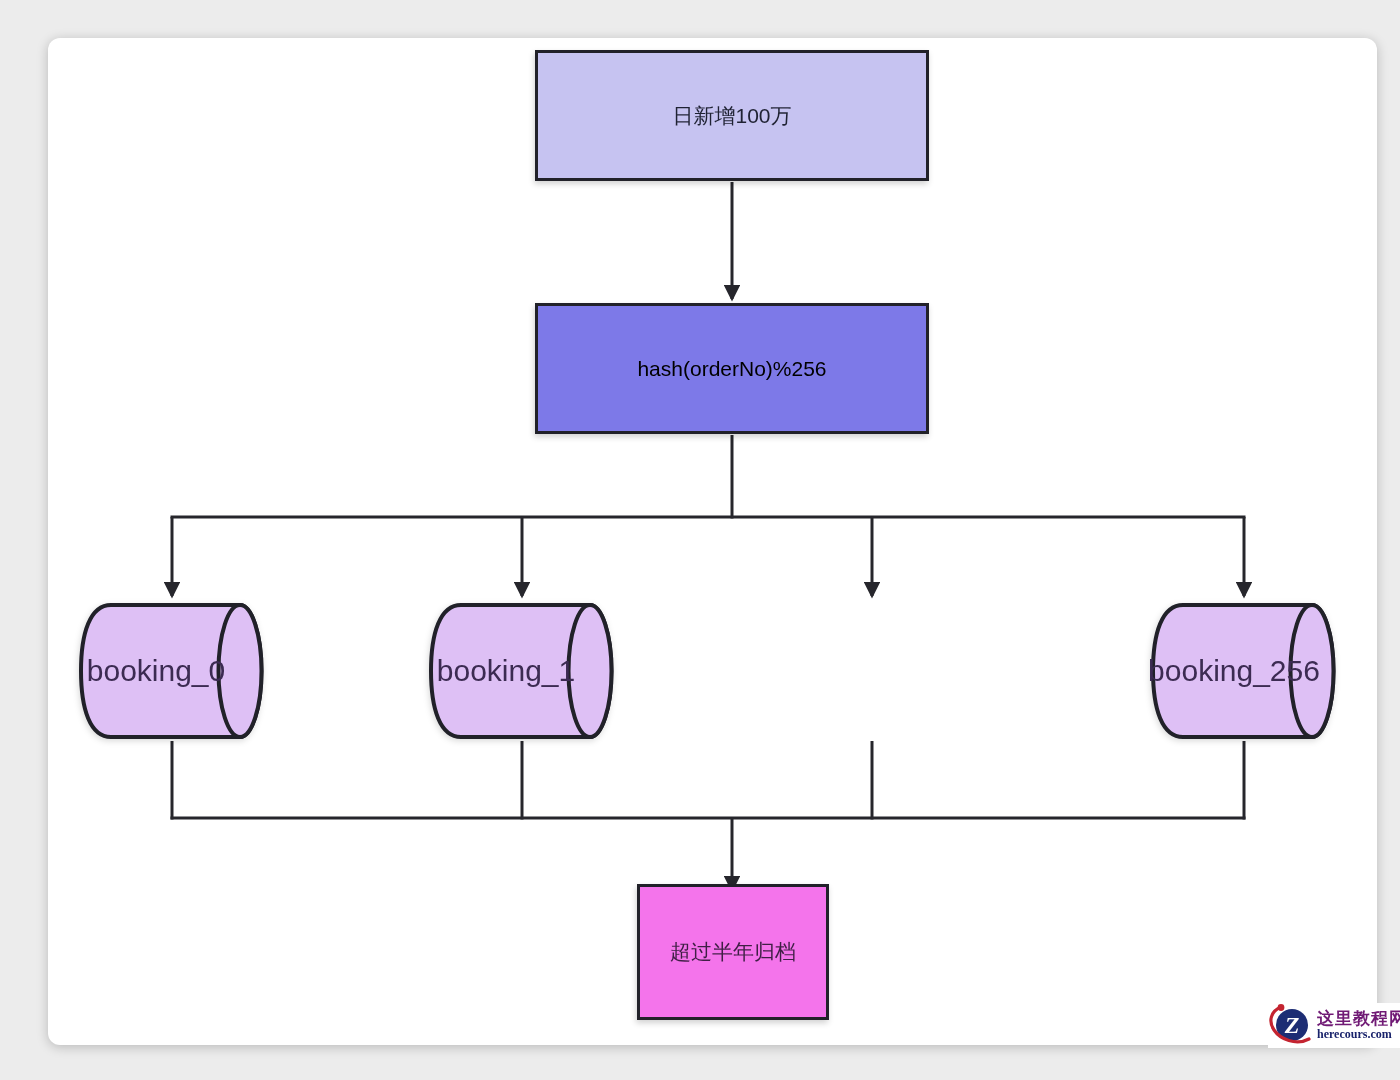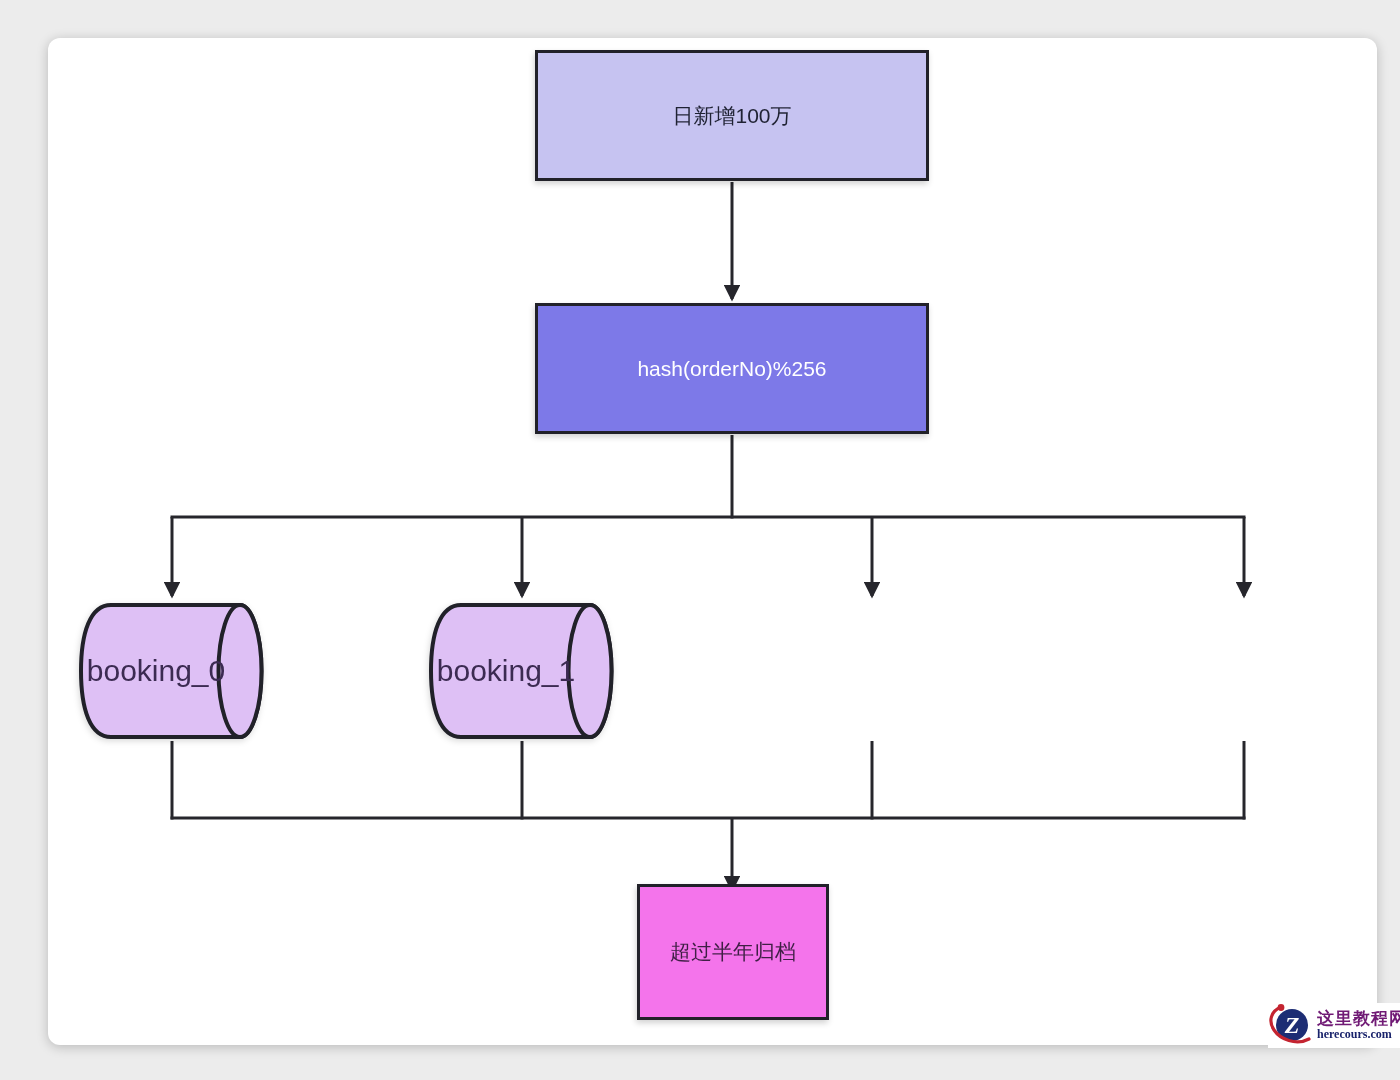--- a/index.html
+++ b/index.html
@@ -54,21 +54,21 @@
     font-size: 21px;
     color: #1f2233;
   }
   .node-hash {
     left: 523px;
     top: 303px;
     width: 394px;
     height: 131px;
     background: #7d79e8;
     font-size: 21px;
-    color: #ffffff;
+    color: #000000;
   }
   .node-archive {
     left: 625px;
     top: 884px;
     width: 192px;
     height: 136px;
     background: #f474eb;
     font-size: 21px;
     color: #3f1f45;
   }
@@ -188,20 +188,27 @@
 
   <div class="shard shard-1">
     <svg width="190" height="140" viewBox="0 0 190 140" xmlns="http://www.w3.org/2000/svg">
       <path d="M 163 4 L 34 4 C 13 4 4 32 4 70 C 4 108 13 136 34 136 L 163 136 A 21.5 66 0 0 0 163 4 Z" stroke="#212129" stroke-width="4" fill="#dec0f5"></path>
       <ellipse cx="163" cy="70" rx="21.5" ry="66" stroke="#212129" stroke-width="4" fill="#dec0f5"></ellipse>
     </svg>
     <div class="shard-label">booking_1</div>
   </div>
 
 
+  <div class="shard shard-3">
+    <svg width="190" height="140" viewBox="0 0 190 140" xmlns="http://www.w3.org/2000/svg">
+      <path d="M 163 4 L 34 4 C 13 4 4 32 4 70 C 4 108 13 136 34 136 L 163 136 A 21.5 66 0 0 0 163 4 Z" stroke="#212129" stroke-width="4" fill="#dec0f5"></path>
+      <ellipse cx="163" cy="70" rx="21.5" ry="66" stroke="#212129" stroke-width="4" fill="#dec0f5"></ellipse>
+    </svg>
+    <div class="shard-label">booking_256</div>
+  </div>
 
   <div class="node node-archive">
     <span>超过半年归档</span>
   </div>
 
   <div class="watermark">
     <svg class="wm-logo" width="48" height="45" viewBox="0 0 48 45" xmlns="http://www.w3.org/2000/svg">
       <circle cx="24" cy="22" r="16" fill="#1d2d74"></circle>
       <text x="24" y="30" text-anchor="middle" font-family="Liberation Serif, DejaVu Serif, serif" font-size="24" font-weight="bold" font-style="italic" fill="#ffffff">Z</text>
       <path d="M 13 4 C 3 8 0 18 6 27 C 12 36 28 43 41 36" stroke="#c42430" stroke-width="3.2" fill="none" stroke-linecap="round"></path>

